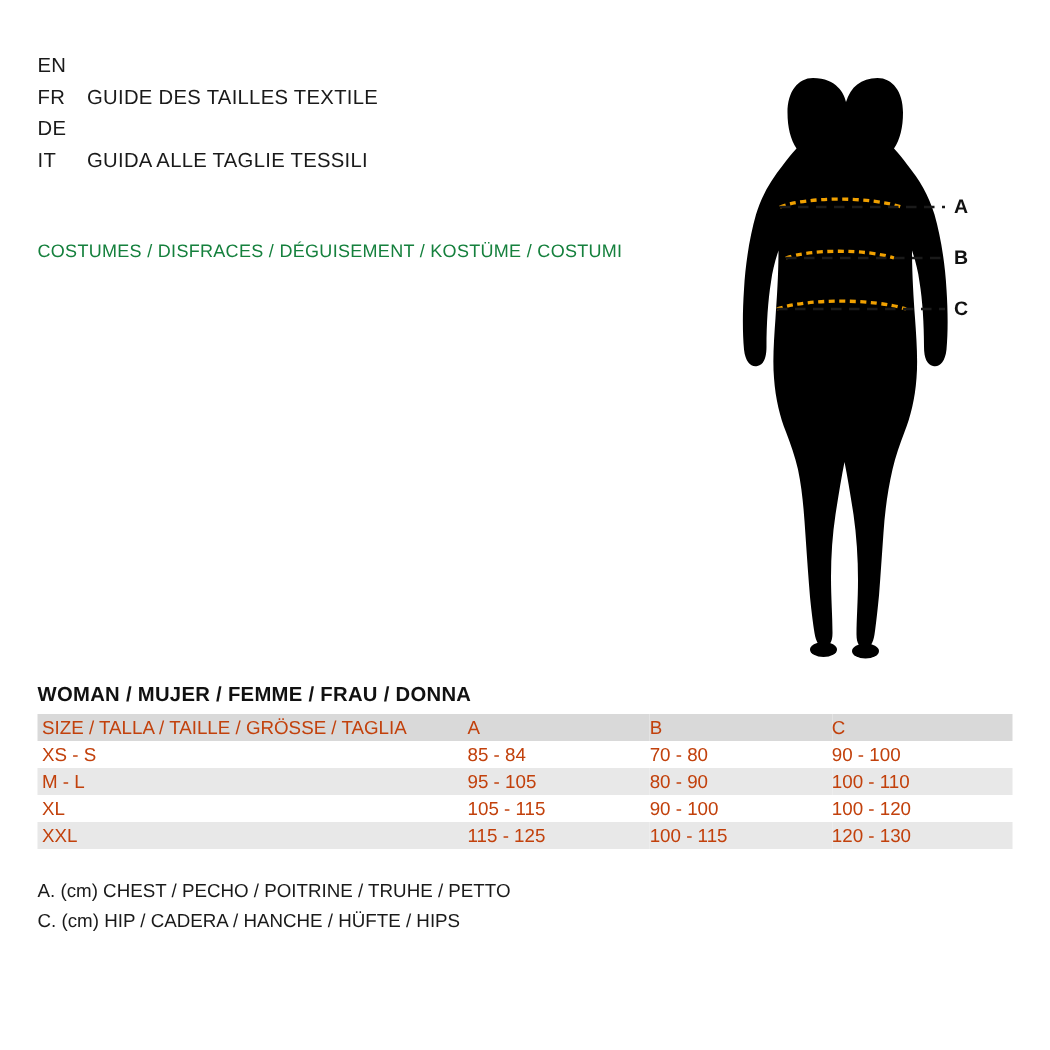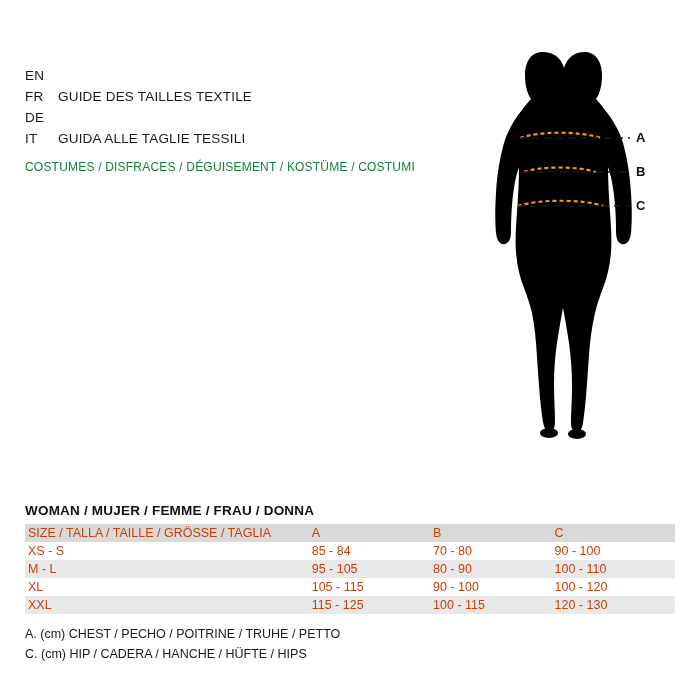--- a/index.html
+++ b/index.html
@@ -20,21 +20,20 @@
     height: 700px;
     box-sizing: border-box;
   }
 
   
   .lang-block {
     position: absolute;
     left: 25px;
     top: 36px;
     width: 440px;
-    margin-top: 32px;
   }
   .lang-row {
     display: flex;
     align-items: baseline;
     height: 21px;
     font-size: 13.5px;
     letter-spacing: 0.2px;
   }
   .lang-code {
     width: 33px;
@@ -83,21 +82,20 @@
     left: 25px;
     top: 455px;
     width: 650px;
   }
   .woman-title {
     font-size: 13.5px;
     font-weight: bold;
     color: #111;
     margin-bottom: 6px;
     letter-spacing: 0.2px;
-    margin-top: 48px;
   }
   table.size-table {
     border-collapse: collapse;
     width: 650px;
     font-size: 12.5px;
   }
   table.size-table th,
   table.size-table td {
     padding: 0;
     height: 18px;
@@ -114,21 +112,21 @@
   table.size-table th.col-b, table.size-table td.col-b { width: 122px; }
   table.size-table th.col-c, table.size-table td.col-c { width: 121px; }
   tr.head-row { background: #d9d9d9; }
   tr.row-odd { background: #ffffff; }
   tr.row-even { background: #e8e8e8; }
 
   
   .notes {
     position: absolute;
     left: 25px;
-    top: 624px;
+    top: 584px;
     font-size: 12.5px;
     line-height: 20px;
     color: #1a1a1a;
   }
   .note-line { white-space: nowrap; }
 </style>
 </head>
 <body>
 
 <div class="page">

